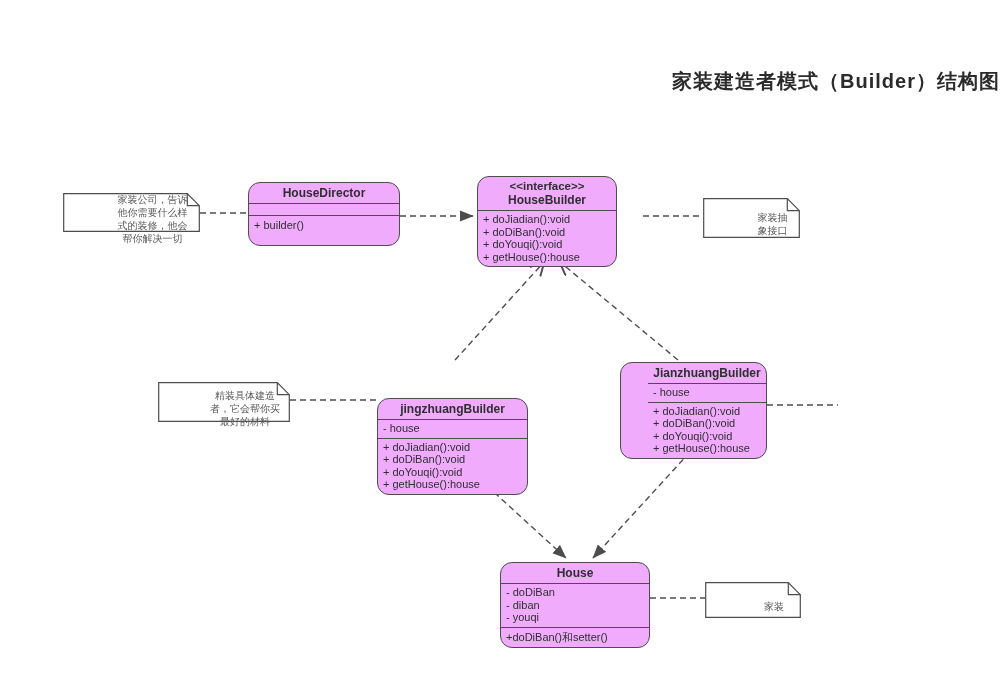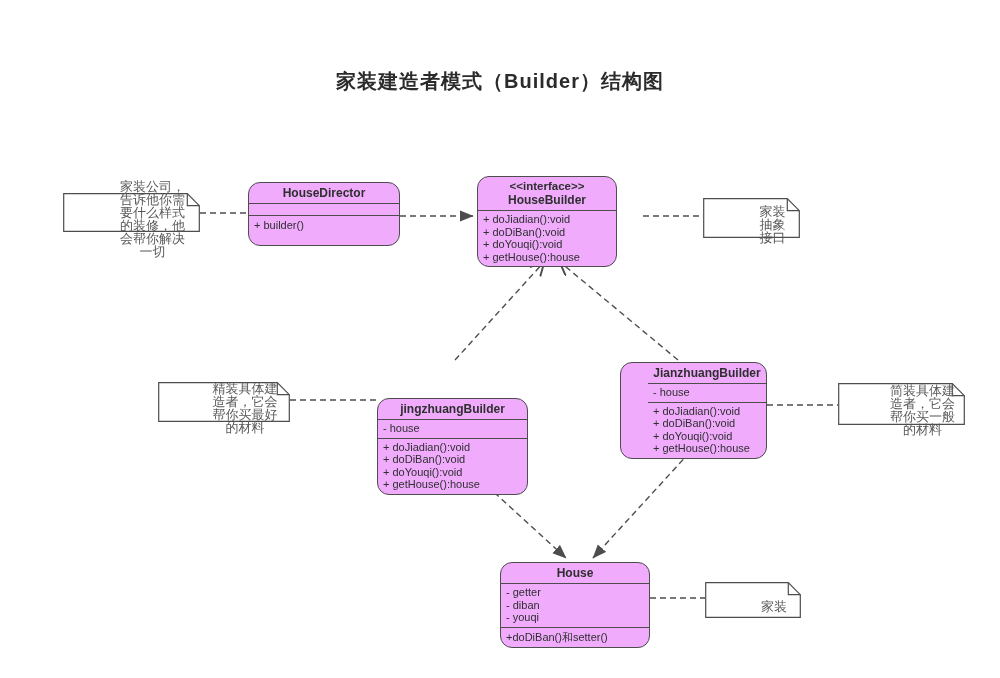--- a/index.html
+++ b/index.html
@@ -1,21 +1,21 @@
 <!DOCTYPE html>
 <html><head>
 <meta charset="utf-8">
 <style>
   html,body { margin:0; padding:0; background:#ffffff; }
   .canvas {
     position:relative; width:1000px; height:678px; background:#ffffff;
     font-family:"Liberation Sans","DejaVu Sans",sans-serif; color:#2f2f2f; overflow:hidden;
   }
   .diagram-title {
-    position:absolute; top:68px; left:0; width:1000px; text-align:center;
+    position:absolute; top:68px; left:0; width:1000px; text-align:right;
     font-size:20px; font-weight:bold; color:#2b2b2b; letter-spacing:1px;
   }
   svg.edges { position:absolute; left:0; top:0; }
   .uml-class {
     position:absolute; background:#f0abfc; border:1.4px solid #4d4d4d; border-radius:12px;
     box-sizing:border-box;
   }
   .uml-stereo { text-align:center; font-weight:bold; font-size:11.5px; line-height:13px; padding-top:3px; }
   .uml-title  { text-align:center; font-weight:bold; font-size:12px; line-height:14px; padding:3px 4px 3px; }
   .uml-header-iface .uml-title { padding-top:0; }
@@ -23,21 +23,21 @@
   .uml-attrs   { font-size:11px; padding:2px 5px 3px; }
   .uml-methods { font-size:11px; padding:2px 5px 3px; }
   .uml-attrs.empty { min-height:11px; padding:0; }
   .member { line-height:12.5px; white-space:nowrap; }
   .member.tall { line-height:14px; }
   .note { position:absolute; }
   .note svg { position:absolute; left:0; top:0; }
   .note-text {
     position:absolute; left:0; top:0; right:0; bottom:0;
     display:flex; align-items:center; justify-content:center; text-align:center;
-    font-size:13px; line-height:13px; color:#595959; padding:14px 10px 2px 5px; box-sizing:border-box;margin-left:47px;
+    font-size:10px; line-height:13px; color:#595959; padding:14px 10px 2px 5px; box-sizing:border-box;margin-left:47px;
   }
 </style>
 </head>
 <body>
 
 <div class="canvas">
 
   <div class="diagram-title">家装建造者模式（Builder）结构图</div>
 
   <svg class="edges" width="1000" height="678" viewBox="0 0 1000 678">
@@ -106,21 +106,21 @@
       <div class="member">+ doJiadian():void</div>
       <div class="member">+ doDiBan():void</div>
       <div class="member">+ doYouqi():void</div>
       <div class="member">+ getHouse():house</div>
     </div>
   </div>
 
   <div class="uml-class" style="left:500px; top:562px; width:150px;">
     <div class="uml-title">House</div>
     <div class="uml-attrs sect-divider-top">
-      <div class="member">- getter</div>
+      <div class="member">- doDiBan</div>
       <div class="member">- diban</div>
       <div class="member">- youqi</div>
     </div>
     <div class="uml-methods sect-divider-top">
       <div class="member tall">+doDiBan()和setter()</div>
     </div>
   </div>
 
   <div class="note" style="left:63px; top:193px; width:137px; height:39px;">
     <svg width="137" height="39" viewBox="0 0 137 39">
@@ -139,27 +139,20 @@
   </div>
 
   <div class="note" style="left:703px; top:198px; width:97px; height:40px;">
     <svg width="97" height="40" viewBox="0 0 97 40">
       <path d="M0.7,0.7 L84.3,0.7 L96.3,12.7 L96.3,39.3 L0.7,39.3 Z" fill="#ffffff" stroke="#4d4d4d" stroke-width="1.2"></path>
       <path d="M84.3,0.7 L84.3,12.7 L96.3,12.7" fill="none" stroke="#4d4d4d" stroke-width="1.2"></path>
     </svg>
     <div class="note-text">家装抽象接口</div>
   </div>
 
-  <div class="note" style="left:838px; top:383px; width:127px; height:42px;">
-    <svg width="127" height="42" viewBox="0 0 127 42">
-      <path d="M0.7,0.7 L114.3,0.7 L126.3,12.7 L126.3,41.3 L0.7,41.3 Z" fill="#ffffff" stroke="#4d4d4d" stroke-width="1.2"></path>
-      <path d="M114.3,0.7 L114.3,12.7 L126.3,12.7" fill="none" stroke="#4d4d4d" stroke-width="1.2"></path>
-    </svg>
-    <div class="note-text">简装具体建造者，它会帮你买一般的材料</div>
-  </div>
 
   <div class="note" style="left:705px; top:582px; width:96px; height:36px;">
     <svg width="96" height="36" viewBox="0 0 96 36">
       <path d="M0.7,0.7 L83.3,0.7 L95.3,12.7 L95.3,35.3 L0.7,35.3 Z" fill="#ffffff" stroke="#4d4d4d" stroke-width="1.2"></path>
       <path d="M83.3,0.7 L83.3,12.7 L95.3,12.7" fill="none" stroke="#4d4d4d" stroke-width="1.2"></path>
     </svg>
     <div class="note-text">家装</div>
   </div>
 
 </div>

